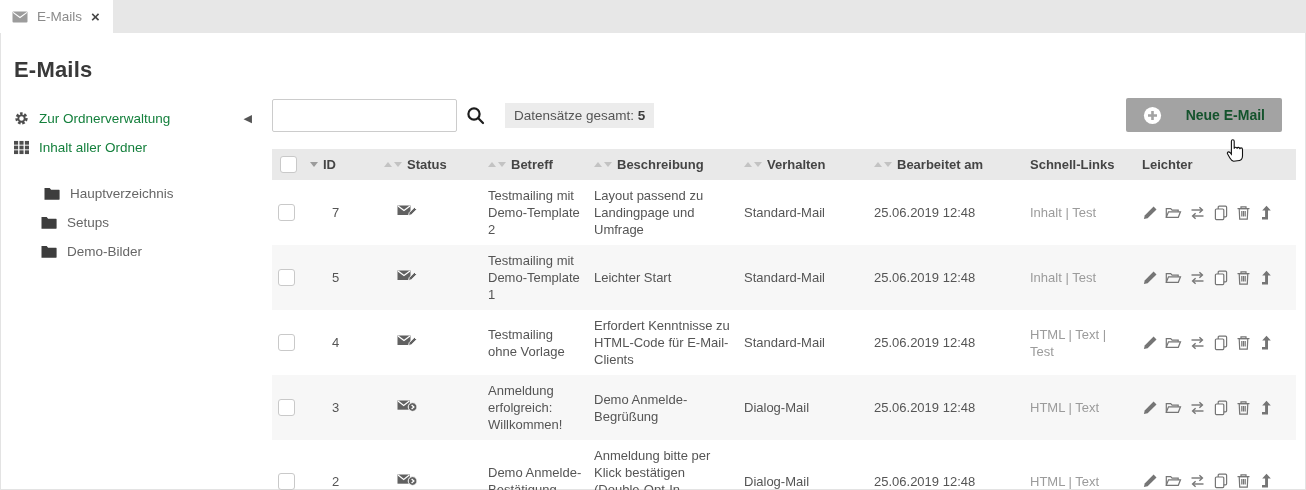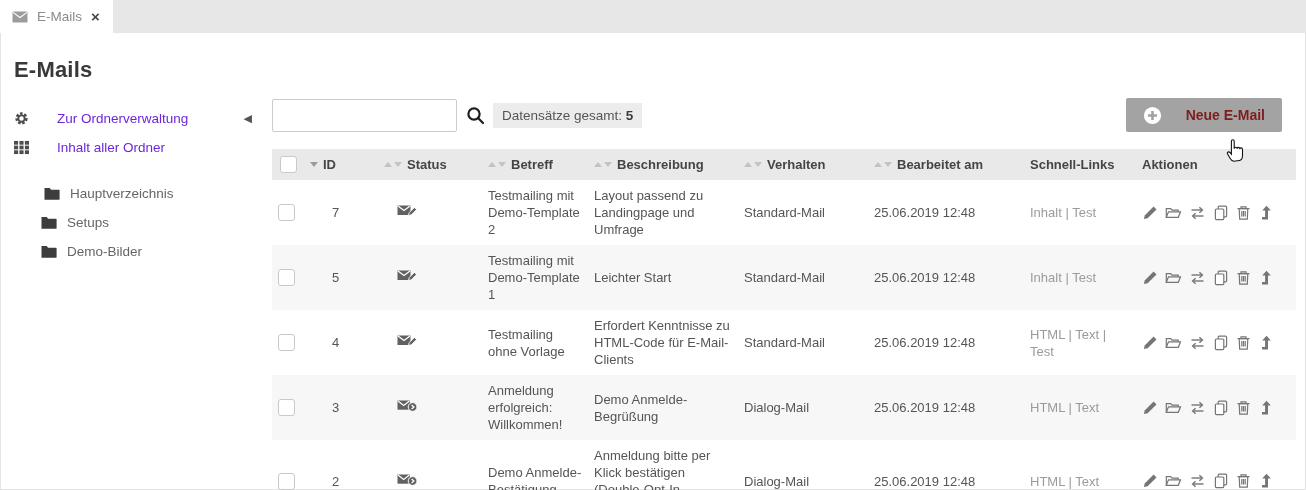--- a/index.html
+++ b/index.html
@@ -11,34 +11,34 @@
   }
   
   .tabbar { height:33px; background:#e7e7e7; display:flex; align-items:stretch; }
   .tab { background:#fff; display:flex; align-items:center; gap:9px; padding:0 13px 0 12px; cursor:default; }
   .tab-label { color:#8b8b8b; font-size:13.5px; }
   .tab-close { color:#474747; font-weight:700; font-size:15px; line-height:1; cursor:pointer; }
   
   .page-title { font-size:22px; font-weight:700; color:#393939; padding:24px 0 0 14px; letter-spacing:.2px; }
   
   .sidebar { position:absolute; left:14px; top:110px; width:248px; font-size:13.5px; }
-  .side-item { display:flex; align-items:center; gap:28px; color:#6d28d9; margin-bottom:13px; cursor:pointer; height:16px; }
+  .side-item { display:flex; align-items:center; gap:10px; color:#15803d; margin-bottom:13px; cursor:pointer; height:16px; }
   .side-collapse { position:absolute; right:10px; top:2px; color:#555; font-size:11px; cursor:pointer; }
   .folders { margin-top:30px; }
   .folder-item { display:flex; align-items:center; gap:10px; color:#666; margin-bottom:13px; cursor:pointer; height:16px;padding-left:30px; }
   .folder-item.lvl1 { padding-left:27px; }
   .icon { display:inline-flex; align-items:center; justify-content:center; }
   
   .main { margin:0 10px 0 272px; }
   .toolbar { display:flex; align-items:center; margin-top:14px; height:36px; position:relative; }
   .search-input { width:185px; height:33px; border:1px solid #ccc; border-radius:2px; padding:0 8px; font-size:13px; color:#555; outline:none; }
   .search-btn { margin-left:9px; cursor:pointer; display:flex; }
-  .badge { background:#ececec; color:#555; font-size:13.5px; padding:5px 9px; margin-left:8px; white-space:nowrap; }
+  .badge { background:#ececec; color:#555; font-size:13.5px; padding:5px 9px; margin-left:20px; white-space:nowrap; }
   .badge b { color:#3c3c3c; }
-  .new-mail-btn { margin-left:auto; margin-right:14px; background:#a3a3a3; border:none; color:#7f1d1d; font-weight:700; font-size:14px;
+  .new-mail-btn { margin-left:auto; margin-right:14px; background:#a3a3a3; border:none; color:#14532d; font-weight:700; font-size:14px;
     height:34px; padding:0 17px; border-radius:2px; display:flex; align-items:center; gap:24px; cursor:pointer; font-family:inherit; }
   
   .table { margin-top:16px; font-size:13px; }
   .trow, .thead { display:grid; grid-template-columns:38px 74px 104px 106px 150px 130px 156px 112px auto; align-items:center; }
   .thead { background:#e9e9e9; height:31px; font-weight:700; color:#454545; }
   .th { display:flex; align-items:center; gap:5px; padding-right:6px; }
   .cell { padding:7px 10px 7px 0; line-height:17px; }
   .trow.alt { background:#f7f7f7; }
   .cb-cell { display:flex; justify-content:center; align-items:center; }
   input[type=checkbox] { appearance:none; -webkit-appearance:none; width:17px; height:17px; background:#fff;
@@ -199,21 +199,21 @@
           <span class="arrows">
             <i class="tri up"></i>
             <i class="tri down"></i>
           </span>
           <span>Bearbeitet am</span>
         </div>
       <div class="th">
           <span>Schnell-Links</span>
         </div>
       <div class="th">
-          <span>Aktionen</span>
+          <span>Leichter</span>
         </div>
     </div>
     <div id="table-body">
   <div class="trow">
     <div class="cell cb-cell">
             <input type="checkbox" style="">
           </div>
     <div class="cell" style="padding-left:22px">7</div>
     <div class="cell status-cell"><svg width="21" height="15" viewBox="0 0 21 15">
               <rect x="0.5" y="2.5" width="13" height="9.5" fill="#616161"></rect>

